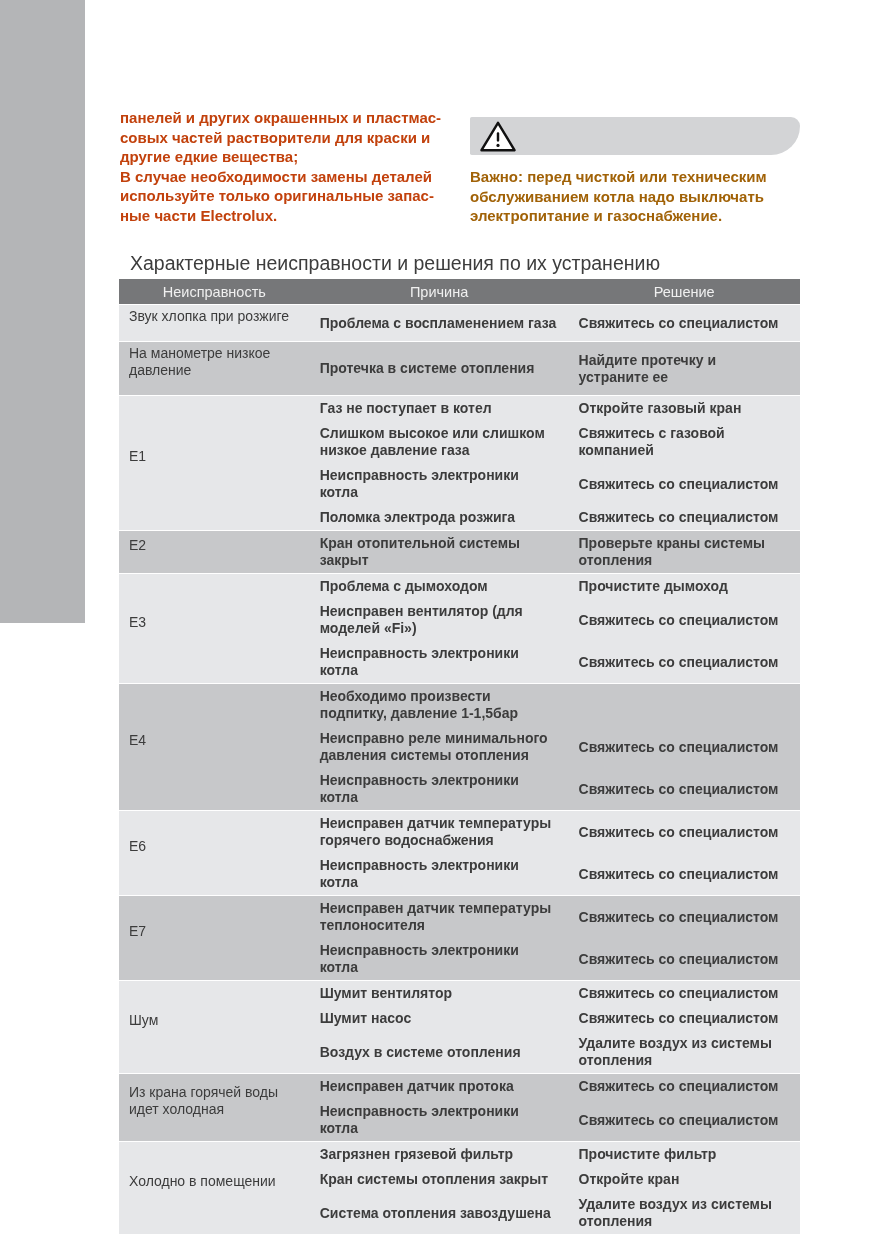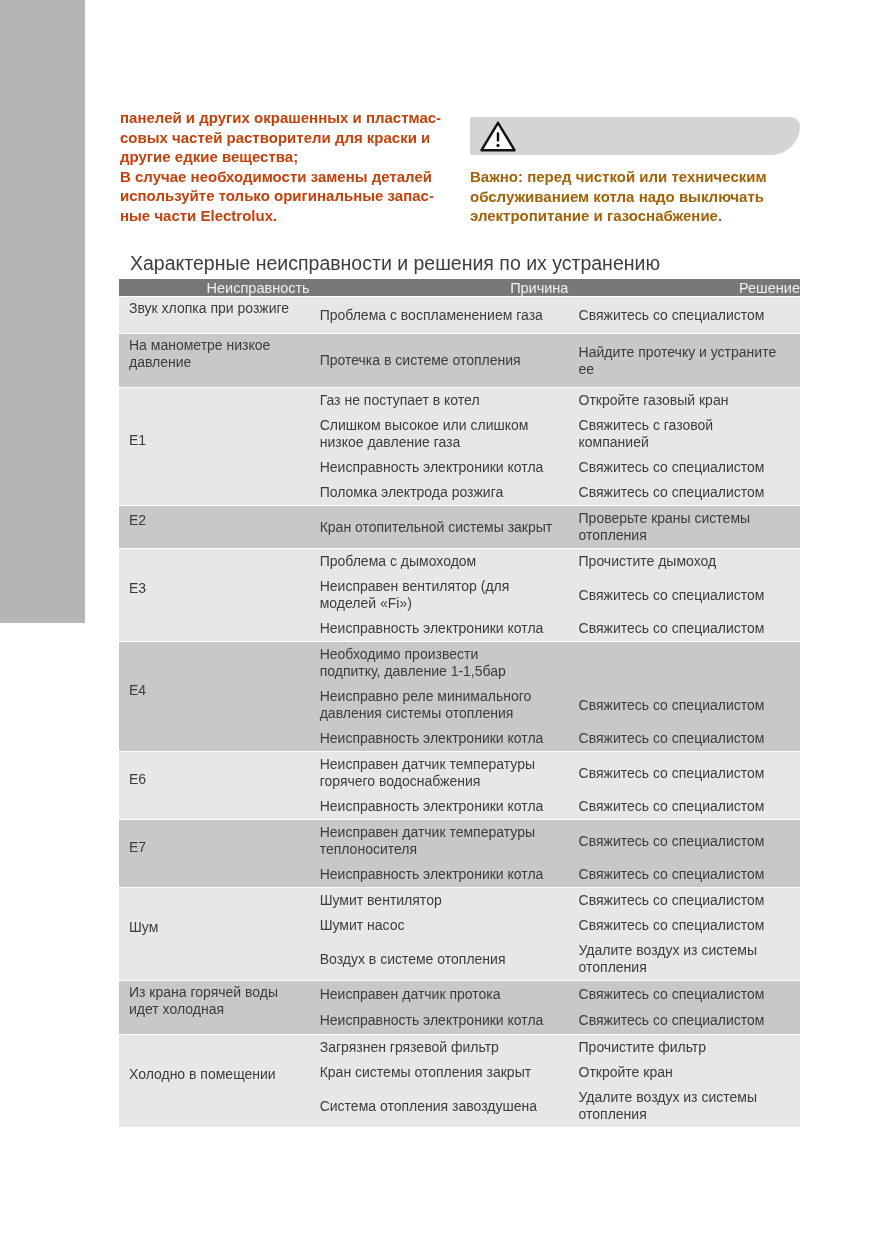--- a/index.html
+++ b/index.html
@@ -32,31 +32,31 @@
     font-size:19.5px;font-weight:normal;color:#3d3d3d;margin:12px;
   }
   .fault-table{
     position:absolute;left:119px;top:279px;width:681px;
     display:flex;flex-direction:column;gap:1px;
     font-size:14px;color:#3c3c3c;
   }
   .thead{
     display:grid;grid-template-columns:28% 38% 34%;
     background:var(--header-bg,#767779);color:#f0f0f0;
-    height:17px;align-items:center;text-align:right;font-size:14.5px;
+    height:25px;align-items:center;text-align:center;font-size:14.5px;
   }
   .tbody{display:flex;flex-direction:column;gap:1px;}
   .group{display:grid;grid-template-columns:28% 72%;}
   .group.light{background:var(--row-light,#e6e7e9);}
   .group.dark{background:var(--row-dark,#c7c8ca);}
   .fault-cell{
     padding:3px 8px 16px 10px;display:flex;align-items:center;
     line-height:17px;white-space:pre-line;
   }
-  .subrows{display:flex;flex-direction:column;justify-content:center;}
+  .subrows{display:flex;flex-direction:column;justify-content:center;font-weight:bold;}
   .subrow{display:grid;grid-template-columns:52.8% 47.2%;flex:1;}
   .cell{
     padding:4px 12px 4px 10px;display:flex;align-items:center;
     line-height:17px;white-space:pre-line;
   }
 </style>
 </head>
 <body style="--sidebar-bg: #b4b5b7; --banner-bg: #d3d4d6; --header-bg: #767779; --row-light: #e6e7e9; --row-dark: #c7c8ca;">
 
 <div class="sidebar"></div>

